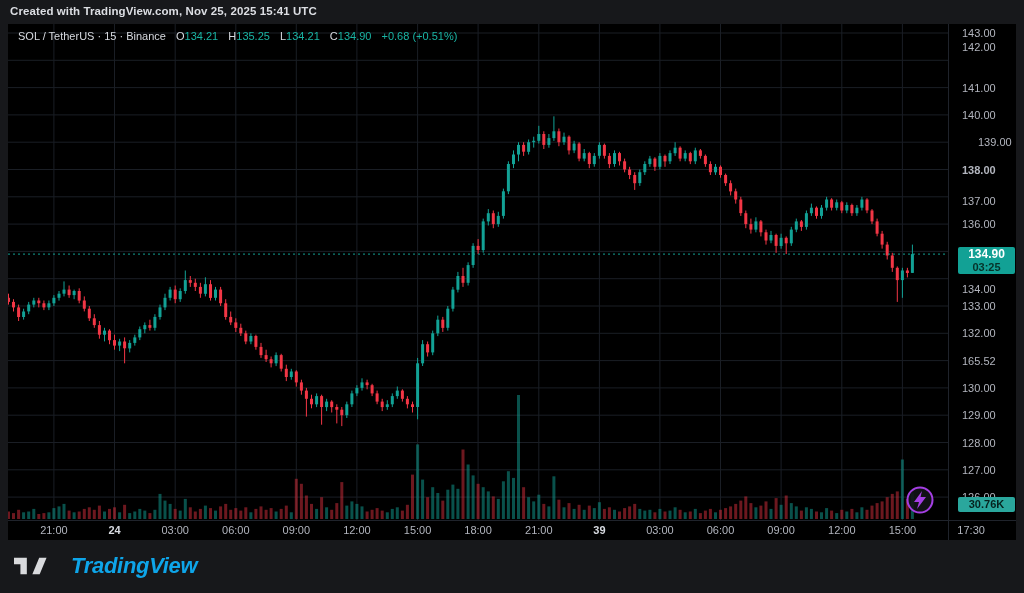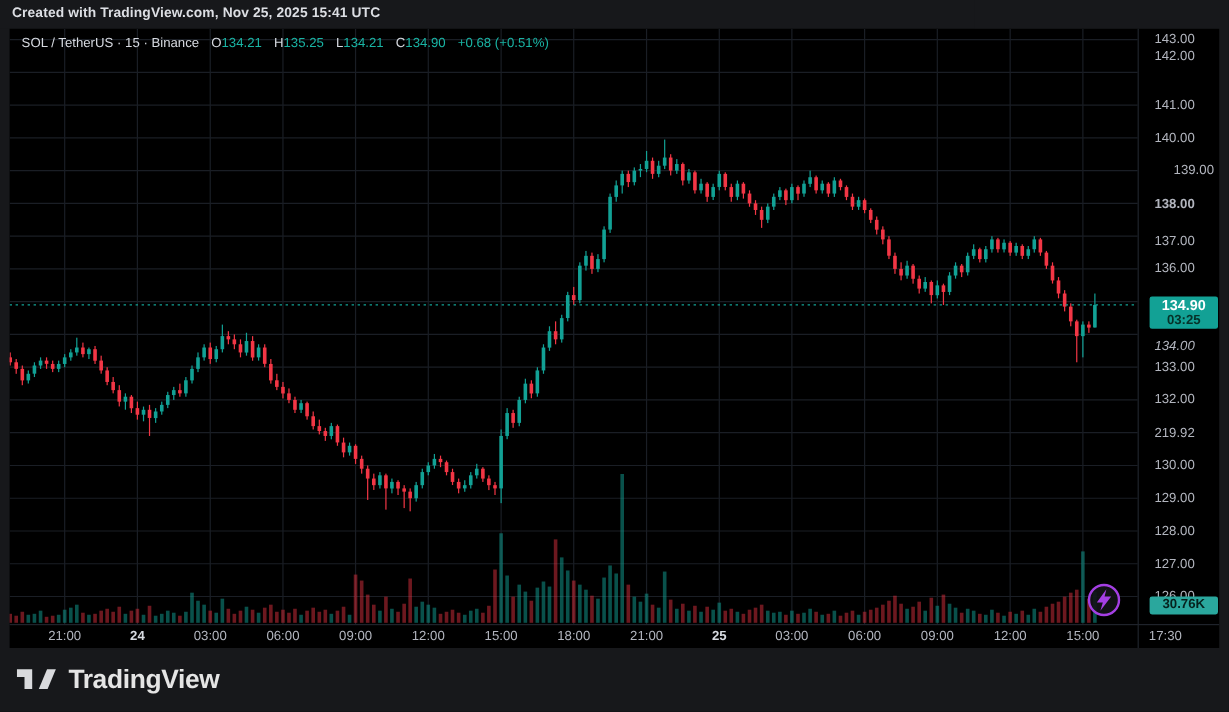--- a/index.html
+++ b/index.html
@@ -21,21 +21,21 @@
   .ttick{position:absolute;top:3px;width:44px;margin-left:-22px;text-align:center;font-size:11px;color:#b2b5be;}
   .ttick.date{color:#d7dae0;font-weight:bold;}
   .price-badge{position:absolute;left:950px;width:57px;background:#12a195;border-radius:2px;text-align:center;z-index:5;}
   .price-badge .pv{font-size:12px;font-weight:bold;color:#ffffff;line-height:13px;padding-top:1px;}
   .price-badge .cd{font-size:11px;font-weight:bold;color:#063229;line-height:12px;padding-bottom:1px;}
   .vol-badge{position:absolute;left:950px;width:57px;height:15px;background:#2aa79d;border-radius:2px;
              text-align:center;font-size:11px;font-weight:bold;color:#06221e;line-height:15px;z-index:5;}
   .bolt{position:absolute;left:897px;top:461px;width:30px;height:30px;z-index:4;}
   .footer{position:absolute;left:0;top:540px;width:1024px;height:53px;background:#17181b;}
   .brand{position:absolute;left:14px;top:13px;display:flex;align-items:center;}
-  .brand-name{color:#e5e5e5;font-size:22px;font-weight:bold;margin-left:10px;letter-spacing:-0.3px;}
+  .brand-name{color:#0ea5e9;font-size:22px;font-weight:bold;margin-left:24px;letter-spacing:-0.3px;font-style:italic;}
   svg.chart{position:absolute;left:0;top:0;}
 </style>
 </head>
 <body>
 
 <div class="header">
   <div class="header-title">Created with TradingView.com, Nov 25, 2025 15:41 UTC</div>
 </div>
 
 <div class="panel">
@@ -632,41 +632,41 @@
 
   <div class="price-axis" id="price-axis">
       <div class="ptick" style="top: 3px;">143.00</div>
       <div class="ptick" style="top: 17px;">142.00</div>
       <div class="ptick" style="top: 57.6px;">141.00</div>
       <div class="ptick" style="top: 84.9px;">140.00</div>
       <div class="ptick" style="top: 112.2px; margin-left: 16px;">139.00</div>
       <div class="ptick" style="top: 139.5px; font-weight: bold;">138.00</div>
       <div class="ptick" style="top: 171px;">137.00</div>
       <div class="ptick" style="top: 194.1px;">136.00</div>
-      <div class="ptick" style="top: 259px; font-style: italic;">134.00</div>
+      <div class="ptick" style="top: 259px;">134.00</div>
       <div class="ptick" style="top: 276px;">133.00</div>
       <div class="ptick" style="top: 303.3px;">132.00</div>
-      <div class="ptick" style="top: 330.6px;">219.92</div>
+      <div class="ptick" style="top: 330.6px;">165.52</div>
       <div class="ptick" style="top: 357.9px;">130.00</div>
       <div class="ptick" style="top: 385.2px;">129.00</div>
       <div class="ptick" style="top: 412.5px;">128.00</div>
       <div class="ptick" style="top: 439.8px;">127.00</div>
       <div class="ptick" style="top: 467.1px;">126.00</div>
     </div>
   <div class="time-axis" id="time-axis">
       <div class="ttick" style="left: 45.9px;">21:00</div>
       <div class="ttick date" style="left: 106.5px;">24</div>
       <div class="ttick" style="left: 167.2px;">03:00</div>
       <div class="ttick" style="left: 227.8px;">06:00</div>
       <div class="ttick" style="left: 288.3px;">09:00</div>
       <div class="ttick" style="left: 348.9px;">12:00</div>
       <div class="ttick" style="left: 409.6px;">15:00</div>
       <div class="ttick" style="left: 470.1px;">18:00</div>
       <div class="ttick" style="left: 530.8px;">21:00</div>
-      <div class="ttick date" style="left: 591.4px;">25</div>
+      <div class="ttick date" style="left: 591.4px;">39</div>
       <div class="ttick" style="left: 651.9px;">03:00</div>
       <div class="ttick" style="left: 712.5px;">06:00</div>
       <div class="ttick" style="left: 773.1px;">09:00</div>
       <div class="ttick" style="left: 833.8px;">12:00</div>
       <div class="ttick" style="left: 894.4px;">15:00</div>
       <div class="ttick" style="left: 954.9px; text-align: right;">17:30</div>
     </div>
 
   <div class="price-badge" id="price-badge" style="top: 223.1px;">
     <div class="pv">134.90</div>

